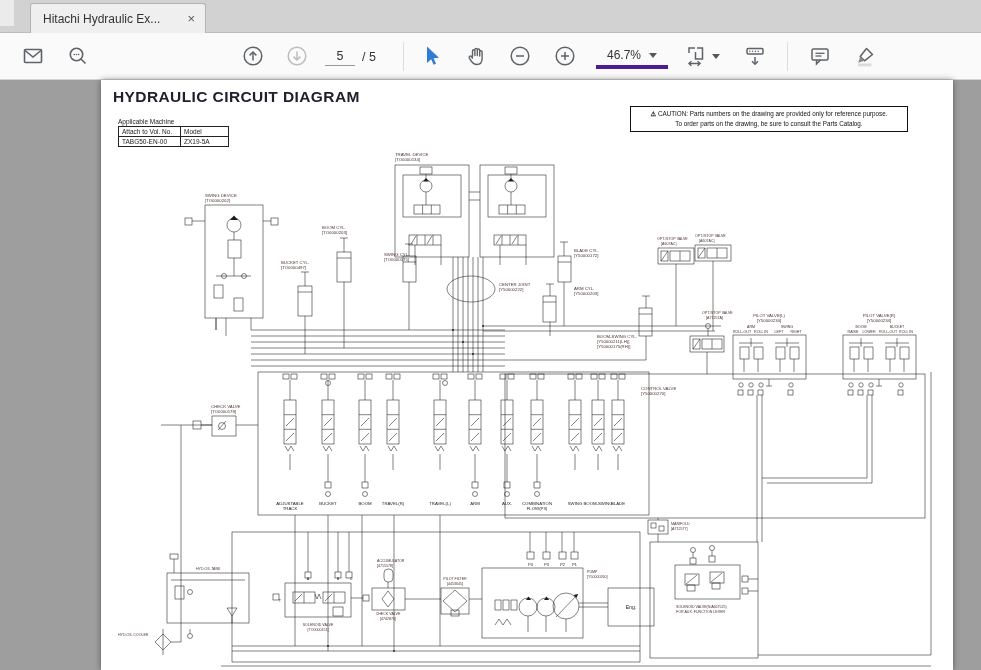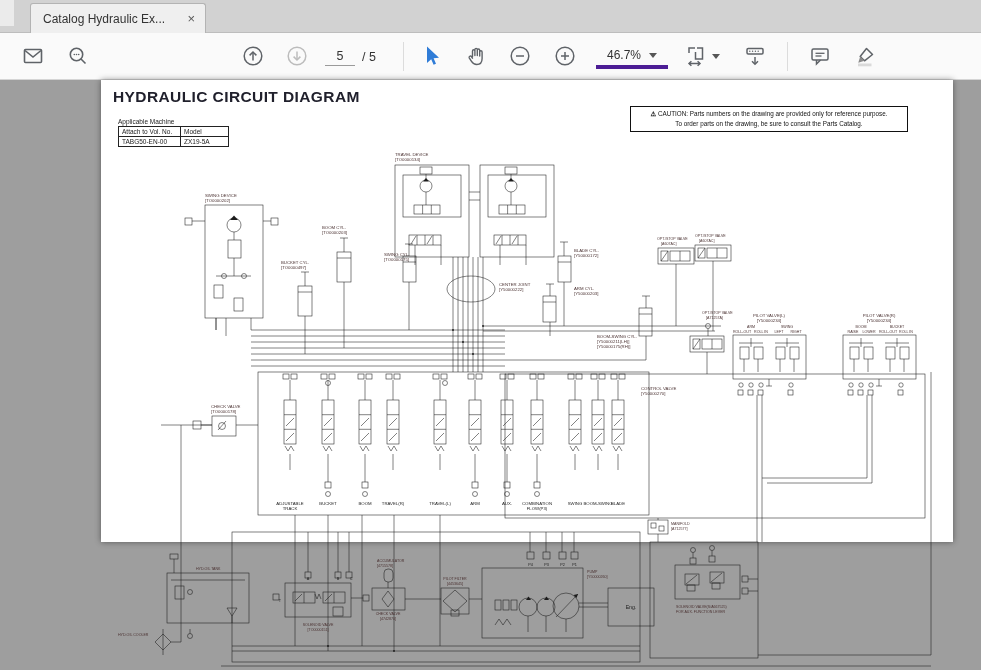--- a/index.html
+++ b/index.html
@@ -24,21 +24,21 @@
             font-size:12.5px; color:#333; border-bottom:0; }
   .pageno .inner { border-bottom:1px solid #9a9a9a; width:30px; text-align:center; padding:2px 0; }
   .pagecount { position:absolute; left:362px; top:0; height:47px; display:flex; align-items:center; font-size:12.5px; color:#333; }
   .zoomctl { position:absolute; left:596px; top:12px; width:72px; height:24px; display:flex; align-items:center; justify-content:center;
              gap:8px; border-bottom:4px solid #4c1d95; font-size:12px; color:#333; }
   .caret { width:0; height:0; border-left:4px solid transparent; border-right:4px solid transparent; border-top:5px solid #565656; }
   .mini-caret { position:absolute; left:712px; top:21px; }
 
   
   .docarea { position:absolute; left:0; top:80px; width:981px; height:590px; background:#9e9e9e; }
-  .pdfpage { position:absolute; left:101px; top:0; width:852px; height:462px; background:#ffffff; box-shadow:0 0 6px rgba(0,0,0,.45); }
+  .pdfpage { position:absolute; left:101px; top:0; width:852px; height:590px; background:#ffffff; box-shadow:0 0 6px rgba(0,0,0,.45); }
   .doc-title { position:absolute; left:12px; top:8px; font-size:15.5px; font-weight:bold; letter-spacing:.4px; color:#20202c; }
   .mach { position:absolute; left:17px; top:38px; }
   .mach .cap { font-size:6.5px; color:#222; margin-bottom:1px; }
   .mach table { border-collapse:collapse; }
   .mach td { border:1px solid #222; font-size:6.5px; color:#222; padding:1px 3px; height:9px; white-space:nowrap; }
   .mach td.c1 { width:62px; } .mach td.c2 { width:48px; }
   .caution { position:absolute; left:529px; top:26px; width:278px; border:1.5px solid #111; padding:2px 3px;
              font-size:6.3px; line-height:1.55; color:#111; text-align:center; }
   svg.diagram { position:absolute; left:0; top:0; width:852px; height:590px; }
 
@@ -52,21 +52,21 @@
   .eng { font-family:"Liberation Sans",sans-serif; font-size:5.2px; fill:#1c1c1c; stroke:none; }
 </style>
 </head>
 <body>
 
 <div id="app">
 
   <div class="tabbar">
     <div class="corner-block"></div>
     <div class="tab">
-      <span class="tab-title">Catalog Hydraulic Ex...</span>
+      <span class="tab-title">Hitachi Hydraulic Ex...</span>
       <span class="tab-close">×</span>
     </div>
   </div>
 
   <div class="toolbar">
     <div class="tb" style="left:20px">
       <svg viewBox="0 0 24 24">
         <rect x="3.5" y="5.5" width="17" height="13" rx="1" fill="none" stroke="#5f6368" stroke-width="1.6"></rect>
         <path d="M4,6.5 L12,13 L20,6.5" fill="none" stroke="#5f6368" stroke-width="1.6"></path>
       </svg>

